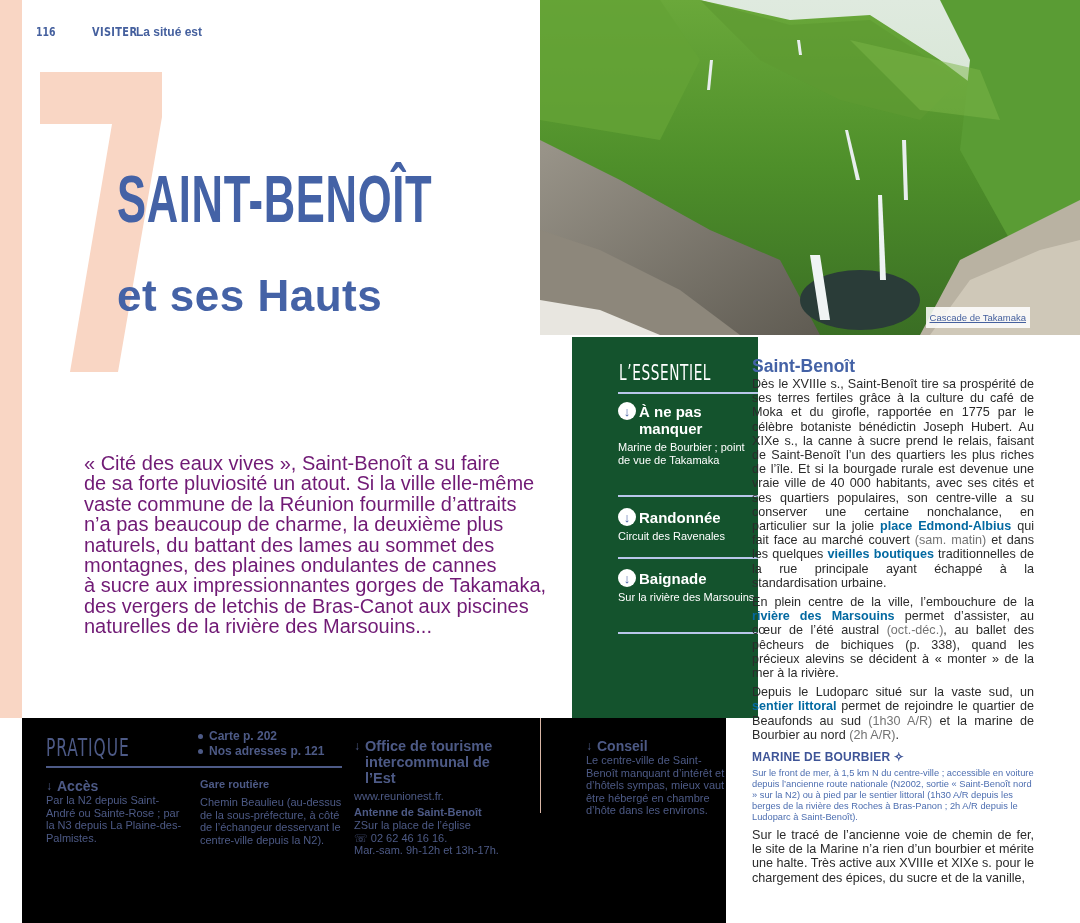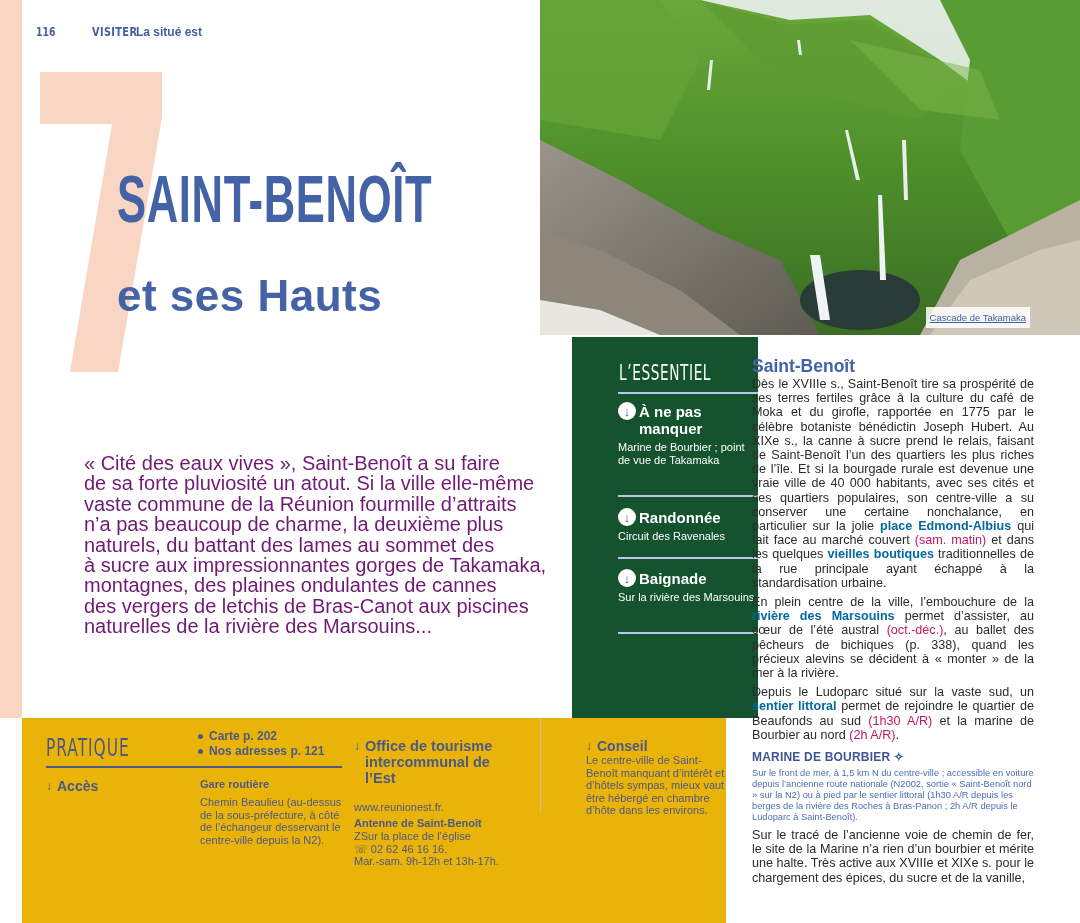--- a/index.html
+++ b/index.html
@@ -26,44 +26,44 @@
   .photo-caption { position: absolute; right: 50px; bottom: 7px; background: rgba(255,255,255,0.85); color: #45609e; font-size: 9.5px; padding: 5px 4px; text-decoration: underline; }
 
   .essentiel { position: absolute; left: 540px; top: 337px; width: 186px; height: 381px; background: #14532d; color: #fff; margin-left: 32px; }
   .ess-title { position: absolute; left: 47px; top: 23px; font-family: "DejaVu Sans", sans-serif; font-size: 22px; letter-spacing: 1px; transform: scaleX(0.62); transform-origin: left top; white-space: nowrap; font-weight: 400; }
   .ess-rule { position: absolute; left: 46px; width: 140px; height: 2px; background: #b9c6ea; }
   .ess-item { position: absolute; left: 46px; width: 140px; }
   .ess-head { display: flex; align-items: flex-start; font-weight: 700; font-size: 15px; line-height: 17px; }
   .ess-icon { width: 18px; height: 18px; border-radius: 50%; background: #fff; color: #4560a3; display: inline-flex; align-items: center; justify-content: center; font-size: 13px; font-weight: 700; flex-shrink: 0; margin-right: 3px; margin-top: -1px; }
   .ess-body { font-size: 11px; line-height: 13px; margin-top: 4px; }
 
-  .pratique { position: absolute; left: 22px; top: 718px; width: 704px; height: 205px; background: #eab308; color: #4d5a86; }
+  .pratique { position: absolute; left: 22px; top: 718px; width: 704px; height: 205px; background: #000000; color: #4d5a86; }
   .prat-title { position: absolute; left: 24px; top: 15px; font-family: "DejaVu Sans", sans-serif; font-size: 25px; letter-spacing: 1.5px; color: #4d5a86; transform: scaleX(0.62); transform-origin: left top; white-space: nowrap; }
   .prat-rule { position: absolute; left: 24px; top: 48px; width: 296px; height: 1.5px; background: #4d5a86; }
   .prat-links { position: absolute; left: 176px; top: 11px; font-weight: 700; font-size: 12px; line-height: 15px; }
   .prat-links .dot { display: inline-block; width: 5px; height: 5px; border-radius: 50%; background: #4d5a86; margin-right: 6px; vertical-align: middle; }
   .acces { position: absolute; left: 24px; top: 60px; width: 140px; }
   .h-small { font-weight: 700; font-size: 14px; line-height: 16px; color: #4d5a86; display: flex; align-items: center; }
   .arrow-i { font-size: 12px; margin-right: 5px; color: #4d5a86; }
   .body-s { font-size: 11px; line-height: 12.5px; }
   .gare { position: absolute; left: 178px; top: 60px; width: 150px; }
   .gare-h { font-weight: 700; font-size: 11px; line-height: 13px; margin-bottom: 5px; }
   .office { position: absolute; left: 332px; top: 20px; width: 150px; }
   .office .h-small { align-items: flex-start; font-size: 14.5px; line-height: 16px; }
-  .office .lines { margin-top: 14px; }
+  .office .lines { margin-top: 3px; }
   .office .url { font-size: 11px; line-height: 14px; }
   .office .ant { font-weight: 700; font-size: 11px; line-height: 14px; margin-top: 2px; }
   .conseil { position: absolute; left: 564px; top: 20px; width: 140px; }
   .col-divider { position: absolute; left: 518px; top: 0; width: 1px; height: 95px; background: #d9b6a6; }
 
   .right-col { position: absolute; left: 752px; top: 355px; width: 282px; }
   .rc-title { font-family: "Liberation Sans", sans-serif; font-weight: 700; font-size: 17.5px; color: #4462a6; line-height: 22px; }
   .rc-p { font-size: 12.6px; line-height: 14.2px; color: #2b2b2b; text-align: justify; margin-bottom: 5px; }
   .rc-p b { font-weight: 700; color: #0369a1; }
-  .rc-p .blue { color: #be185d; }
+  .rc-p .blue { color: #737373; }
   .marine-h { font-weight: 700; font-size: 12px; color: #3e5497; margin-top: 8px; line-height: 15px; letter-spacing: 0.2px; }
   .marine-info { font-size: 9.3px; line-height: 11px; color: #4d6eb0; margin-top: 3px; margin-bottom: 5px; }
 </style>
 </head>
 <body>
 
 <div class="left-strip"></div>
 
 <div class="running-head">
   <span class="page-num">116</span>
@@ -77,22 +77,22 @@
 
 <h1 class="title-main">SAINT-BENOÎT</h1>
 <h2 class="title-sub">et ses Hauts</h2>
 
 <div class="intro">
   <p>« Cité des eaux vives », Saint-Benoît a su faire</p>
   <p>de sa forte pluviosité un atout. Si la ville elle-même</p>
   <p>vaste commune de la Réunion fourmille d’attraits</p>
   <p>n’a pas beaucoup de charme, la deuxième plus</p>
   <p>naturels, du battant des lames au sommet des</p>
+  <p>montagnes, des plaines ondulantes de cannes</p>
   <p>à sucre aux impressionnantes gorges de Takamaka,</p>
-  <p>montagnes, des plaines ondulantes de cannes</p>
   <p>des vergers de letchis de Bras-Canot aux piscines</p>
   <p>naturelles de la rivière des Marsouins...</p>
 </div>
 
 <div class="photo">
   <svg width="540" height="335" viewBox="0 0 540 335">
     <defs>
       <linearGradient id="sky" x1="0" y1="0" x2="0" y2="1">
         <stop offset="0" stop-color="#dfeadf"></stop>
         <stop offset="1" stop-color="#c6dcc0"></stop>
@@ -167,20 +167,21 @@
     <div><span class="dot"></span><span>Carte p. 202</span></div>
     <div><span class="dot"></span><span>Nos adresses p. 121</span></div>
   </div>
   <div class="prat-rule"></div>
 
   <div class="acces">
     <div class="h-small">
         <span class="arrow-i">↓</span>
         <span>Accès</span>
       </div>
+    <div class="body-s">Par la N2 depuis Saint-André ou Sainte-Rose ; par la N3 depuis La Plaine-des-Palmistes.</div>
   </div>
 
   <div class="gare">
     <div class="gare-h">Gare routière</div>
     <div class="body-s">Chemin Beaulieu (au-dessus de la sous-préfecture, à côté de l’échangeur desservant le centre-ville depuis la N2).</div>
   </div>
 
   <div class="office">
     <div class="h-small">
         <span class="arrow-i">↓</span>

